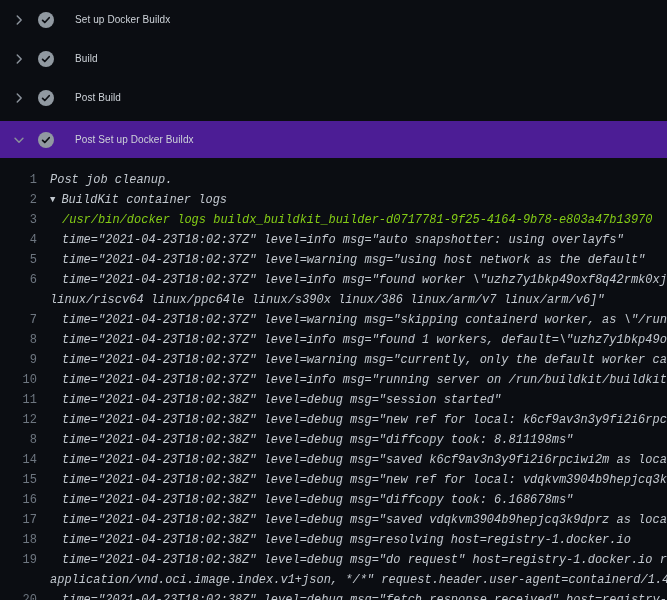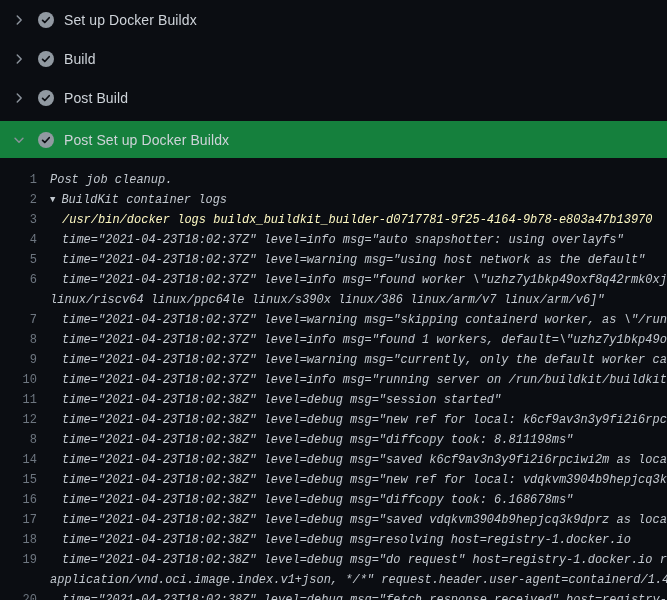--- a/index.html
+++ b/index.html
@@ -10,44 +10,44 @@
     -webkit-font-smoothing:antialiased;
   }
   .viewer{width:667px;height:600px;position:relative;}
 
   
   .step-row{
     height:39px;display:flex;align-items:center;
     padding-left:11px;cursor:pointer;box-sizing:border-box;
   }
   .step-row.expanded{
-    background:#15803d;height:37px;margin-top:4px;
+    background:#4c1d95;height:37px;margin-top:4px;
   }
   .chev{width:16px;height:16px;flex:none;display:flex;align-items:center;justify-content:center;}
   .check{width:16px;height:16px;flex:none;margin-left:11px;}
   .step-label{
-    margin-left:10px;color:#ced3d9;font-size:14px;letter-spacing:.1px;
+    margin-left:21px;color:#ced3d9;font-size:10px;letter-spacing:.1px;
     white-space:nowrap;
   }
 
   
   .log{
     padding-top:12px;
     font-family:"Liberation Mono","DejaVu Sans Mono",monospace;
     font-size:12px;color:#c2c8cf;
   }
   .log-row{
     display:flex;height:20px;line-height:20px;white-space:pre;overflow:hidden;
   }
   .log-num{
     width:37px;flex:none;text-align:right;color:#6e7680;cursor:pointer;
   }
   .log-text{margin-left:13px;font-style:italic;}
   .log-text.inner{margin-left:25px;}
-  .log-text.command{color:#fef9c3;}
+  .log-text.command{color:#84cc16;}
   .tri{
     display:inline-block;font-size:9px;vertical-align:1px;
     margin-right:6px;color:#c2c8cf;
   }
 </style>
 </head>
 <body>
 
 <div class="viewer">
   <div id="steps">

